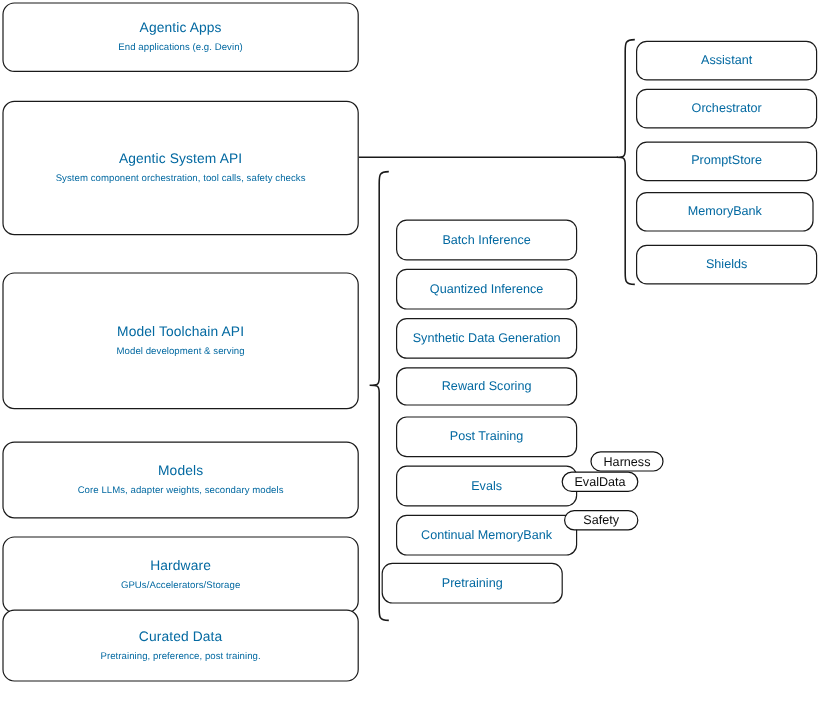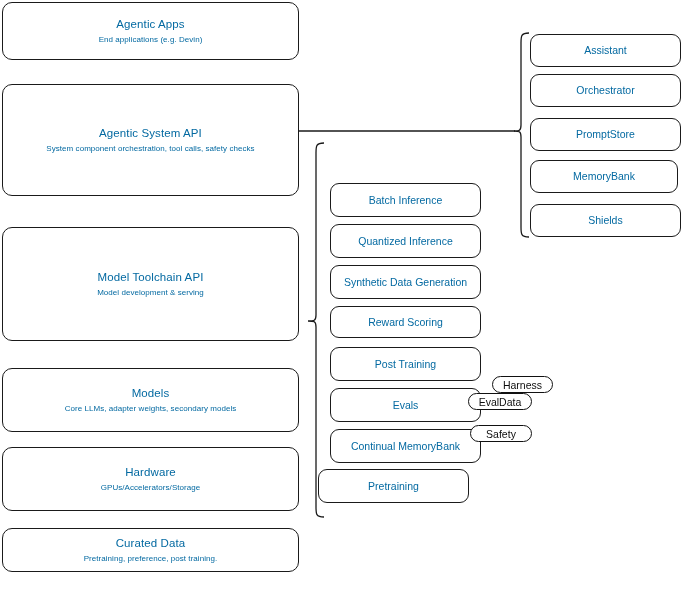--- a/index.html
+++ b/index.html
@@ -104,21 +104,21 @@
   <div class="box stack-box" style="left:2px; top:368px; width:297px; height:64px;">
     <div class="title">Models</div>
     <div class="sub">Core LLMs, adapter weights, secondary models</div>
   </div>
 
   <div class="box stack-box" style="left:2px; top:447px; width:297px; height:64px;">
     <div class="title">Hardware</div>
     <div class="sub">GPUs/Accelerators/Storage</div>
   </div>
 
-  <div class="box stack-box" style="left:2px; top:528px; width:297px; height:44px;">
+  <div class="box stack-box" style="left:2px; top:508px; width:297px; height:60px;">
     <div class="title">Curated Data</div>
     <div class="sub">Pretraining, preference, post training.</div>
   </div>
 
   <div class="conn" style="left:299px; top:126px; width:220px; height:10px;">
     <svg width="220" height="10" viewBox="0 0 220 10">
       <line x1="0" y1="5" x2="216" y2="5"></line>
     </svg>
   </div>
 

